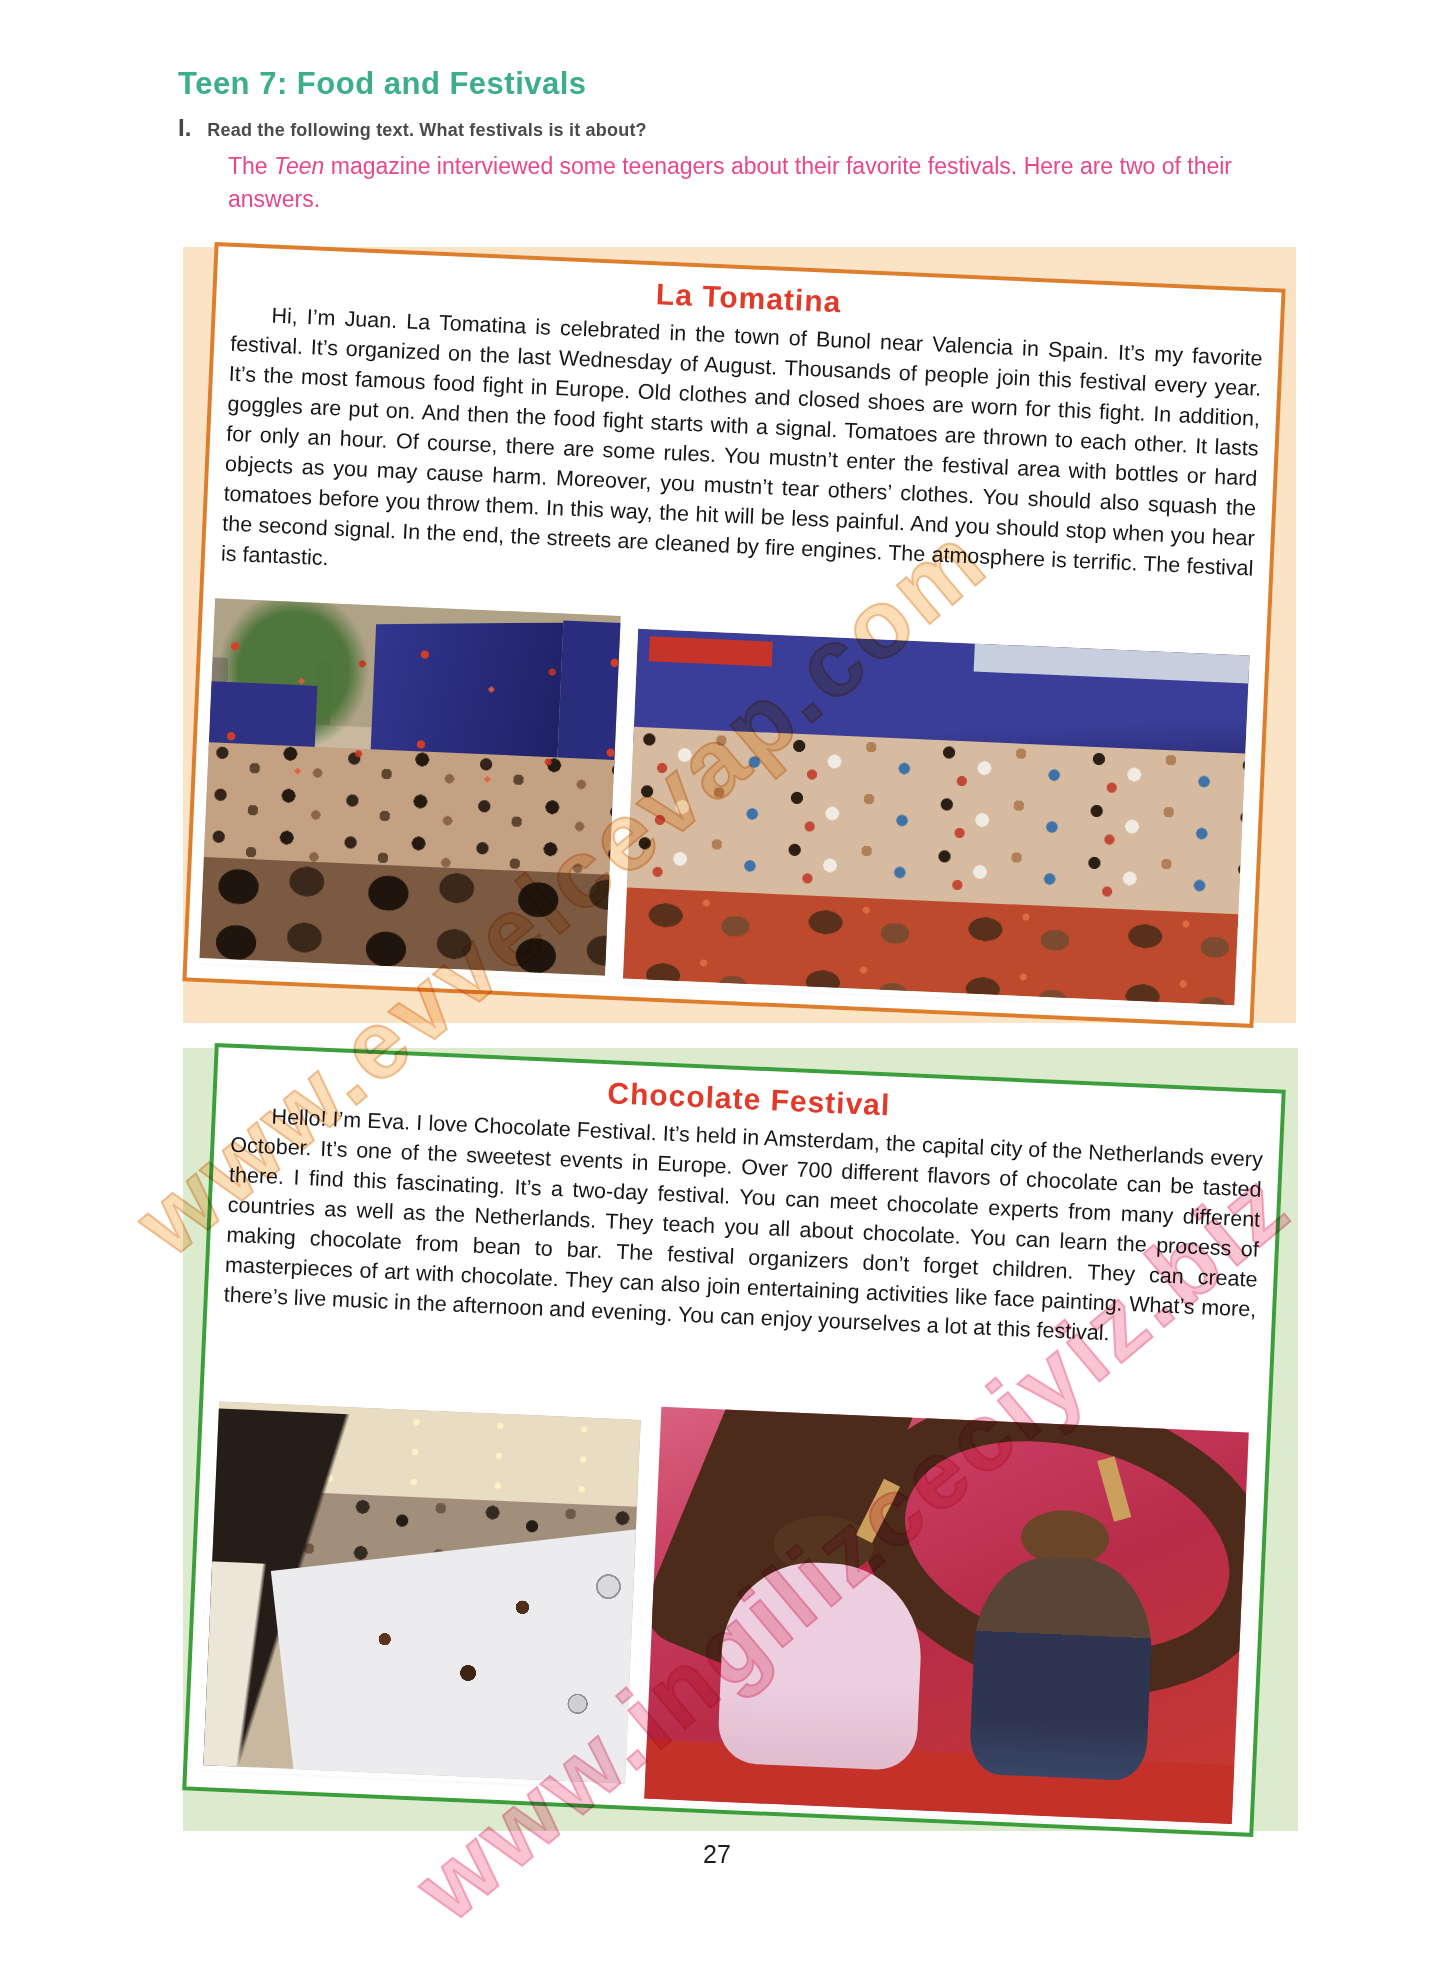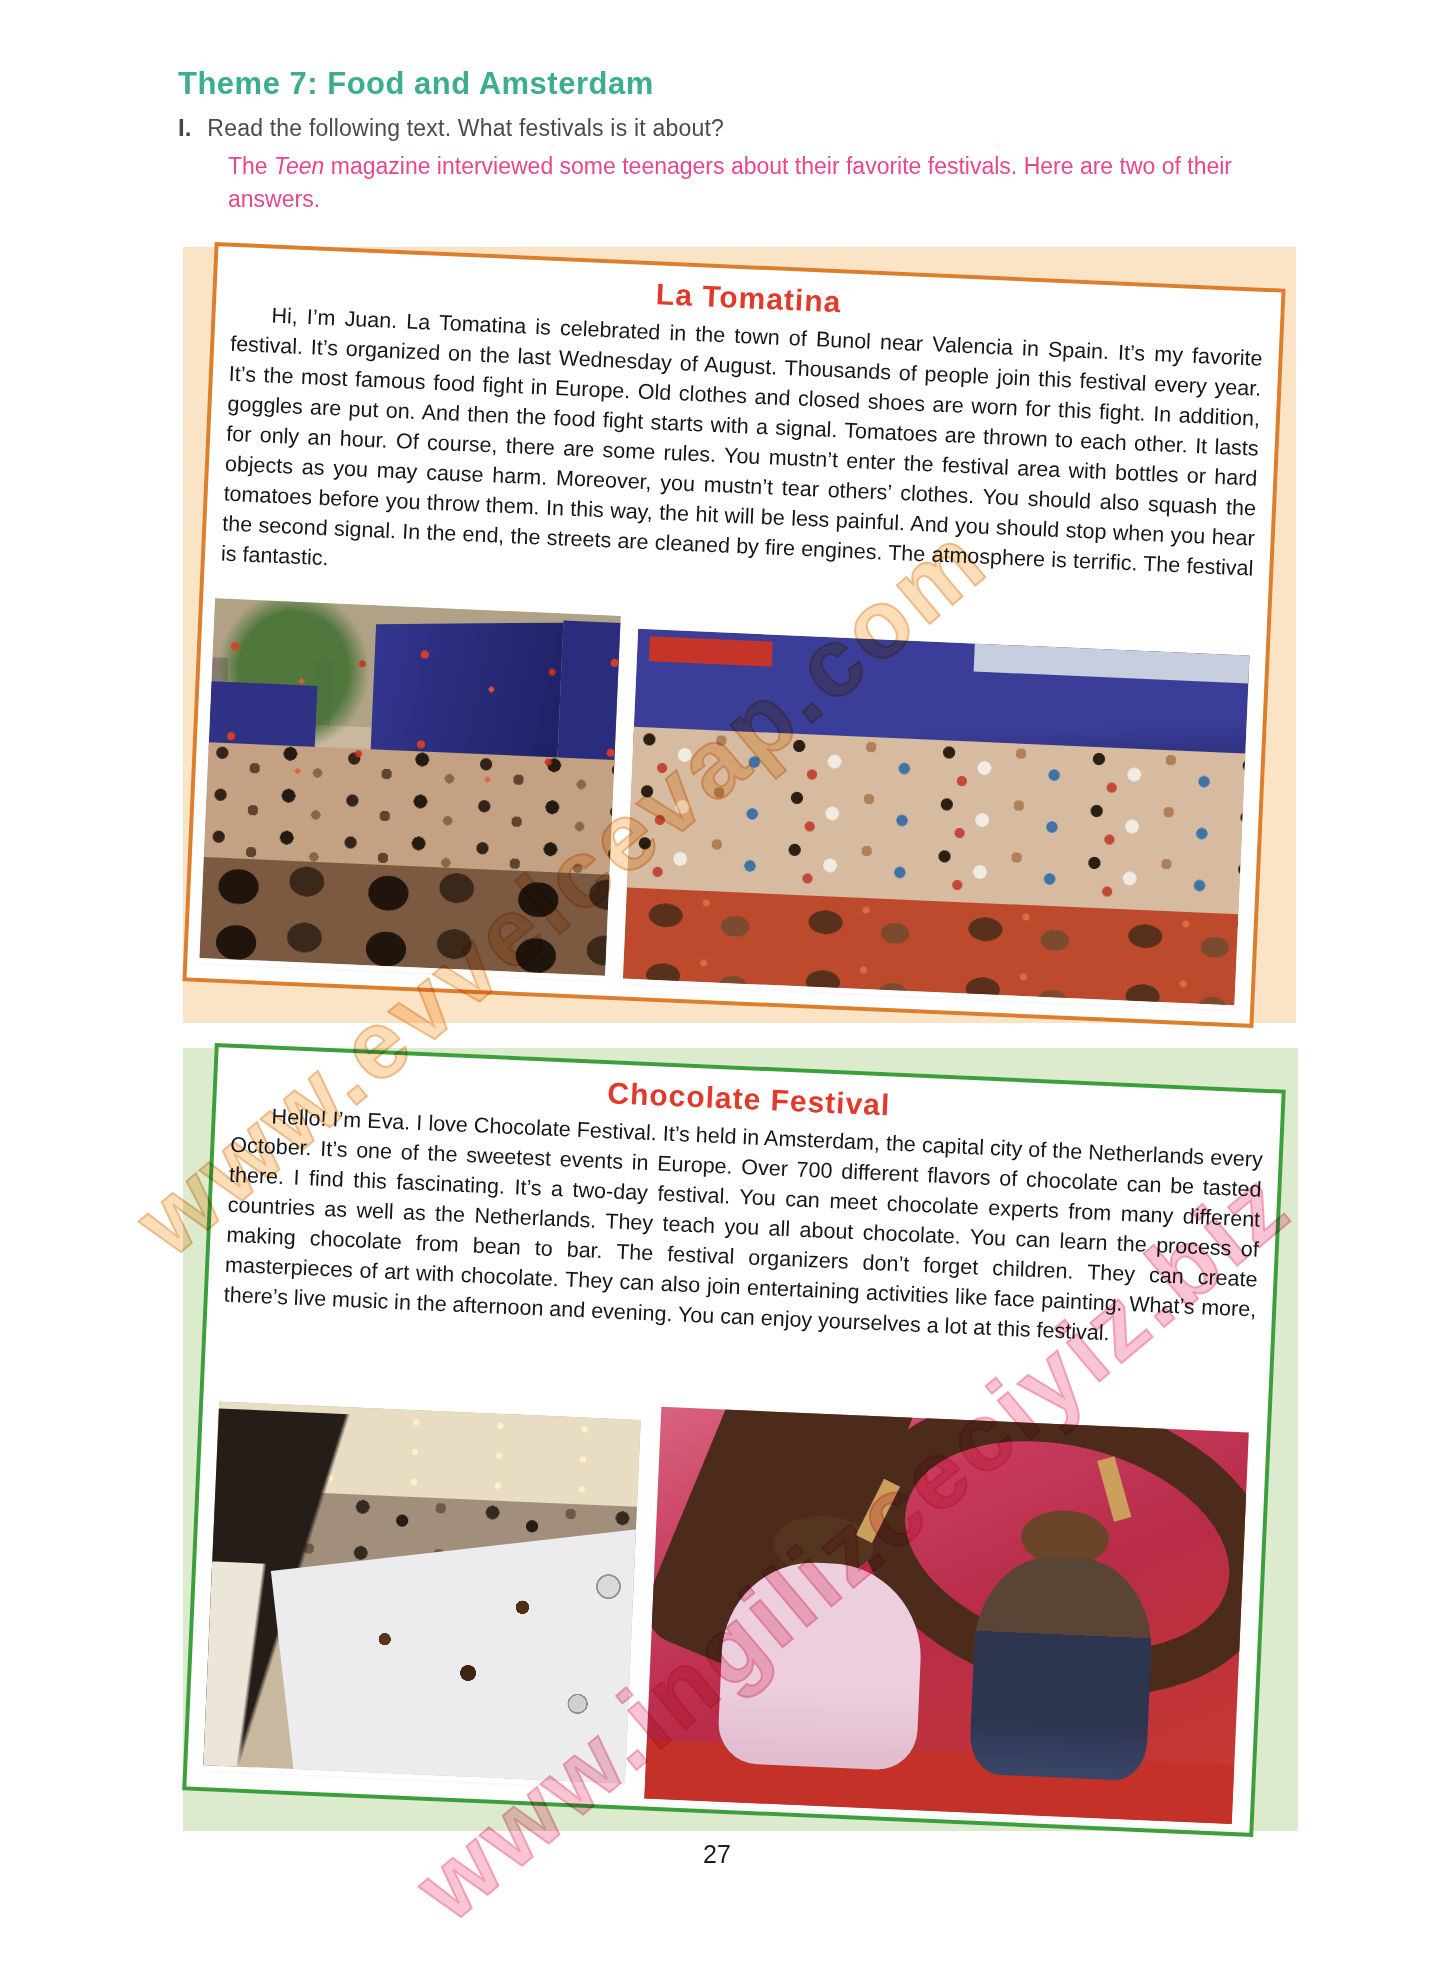--- a/index.html
+++ b/index.html
@@ -8,21 +8,21 @@
     background:#ffffff;font-family:"Liberation Sans", sans-serif;
   }
   .abs{position:absolute;}
   
   .theme-title{
     left:178px;top:66px;font-size:31px;font-weight:bold;letter-spacing:.5px;
     color:#3cae8c;
   }
   .instruction-row{left:178px;top:114px;display:flex;gap:16px;align-items:baseline;}
   .exercise-num{font-size:24px;font-weight:bold;color:#454548;}
-  .instruction{font-size:23px;font-weight:normal;color:#4b4b4e;letter-spacing:.2px;}
+  .instruction{font-size:18px;font-weight:bold;color:#4b4b4e;letter-spacing:.2px;}
   .intro{
     left:228px;top:150px;width:1062px;font-size:23px;line-height:33px;
     color:#e8478b;font-weight:500;
   }
   .intro i{}
   
   .band-peach{left:183px;top:247px;width:1113px;height:776px;background:#fbe3c5;}
   .band-green{left:183px;top:1048px;width:1115px;height:783px;background:#dcebcd;}
   
   .card{position:absolute;background:#fff;overflow:hidden;transform:rotate(2.5deg);}
@@ -146,21 +146,21 @@
   .wm2{
     color:rgba(248,182,200,.8);
     -webkit-text-stroke:2px rgba(236,130,165,.7);
   }
   
   .pagenum{left:0;right:0;top:1840px;text-align:center;font-size:25px;color:#1d1d1d;}
 </style>
 </head>
 <body>
 
-<div class="abs theme-title">Theme 7: Food and Amsterdam</div>
+<div class="abs theme-title">Teen 7: Food and Festivals</div>
 
 <div class="abs instruction-row">
   <span class="exercise-num">I.</span>
   <span class="instruction">Read the following text. What festivals is it about?</span>
 </div>
 
 <div class="abs intro">
   <span>The </span><i>Teen</i><span> magazine interviewed some teenagers about their favorite festivals. Here are two of their answers.</span>
 </div>
 

